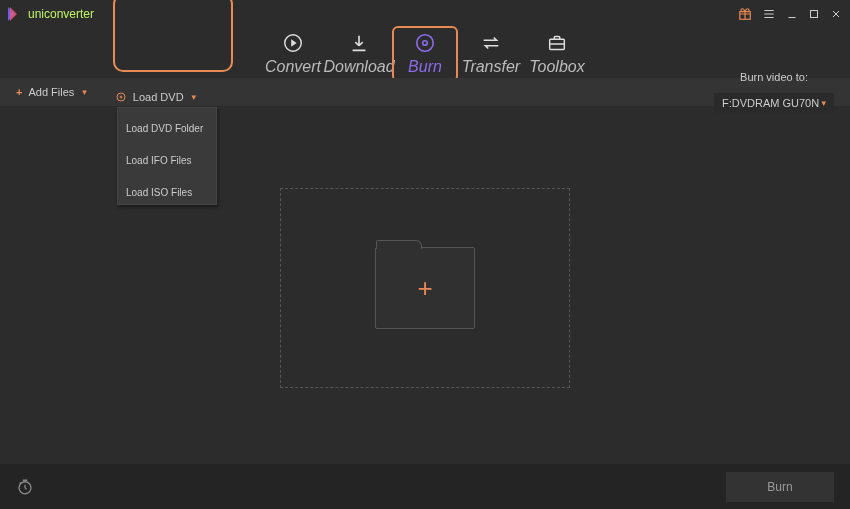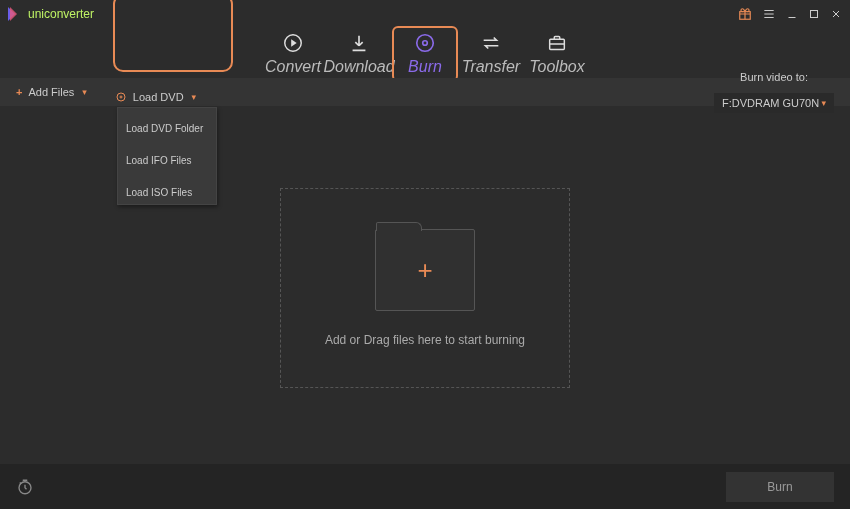--- a/index.html
+++ b/index.html
@@ -169,21 +169,20 @@
   <div class="dropdown-item">Load DVD Folder</div>
   <div class="dropdown-item">Load IFO Files</div>
   <div class="dropdown-item">Load ISO Files</div>
 </div>
 
 <div class="main">
   <div class="dropzone">
     <div class="folder">
       <span class="plus-big">+</span>
     </div>
-    <div class="drop-text">Add or Drag files here to start burning</div>
   </div>
 </div>
 
 <div class="bottombar">
   <span class="clock">
     <svg width="18" height="18" viewBox="0 0 24 24" fill="none" stroke="currentColor" stroke-width="1.8">
         <circle cx="12" cy="13" r="8"></circle>
         <path d="M12 9v4l2 2M9 3h6M5 6l2 2"></path>
       </svg>
   </span>

